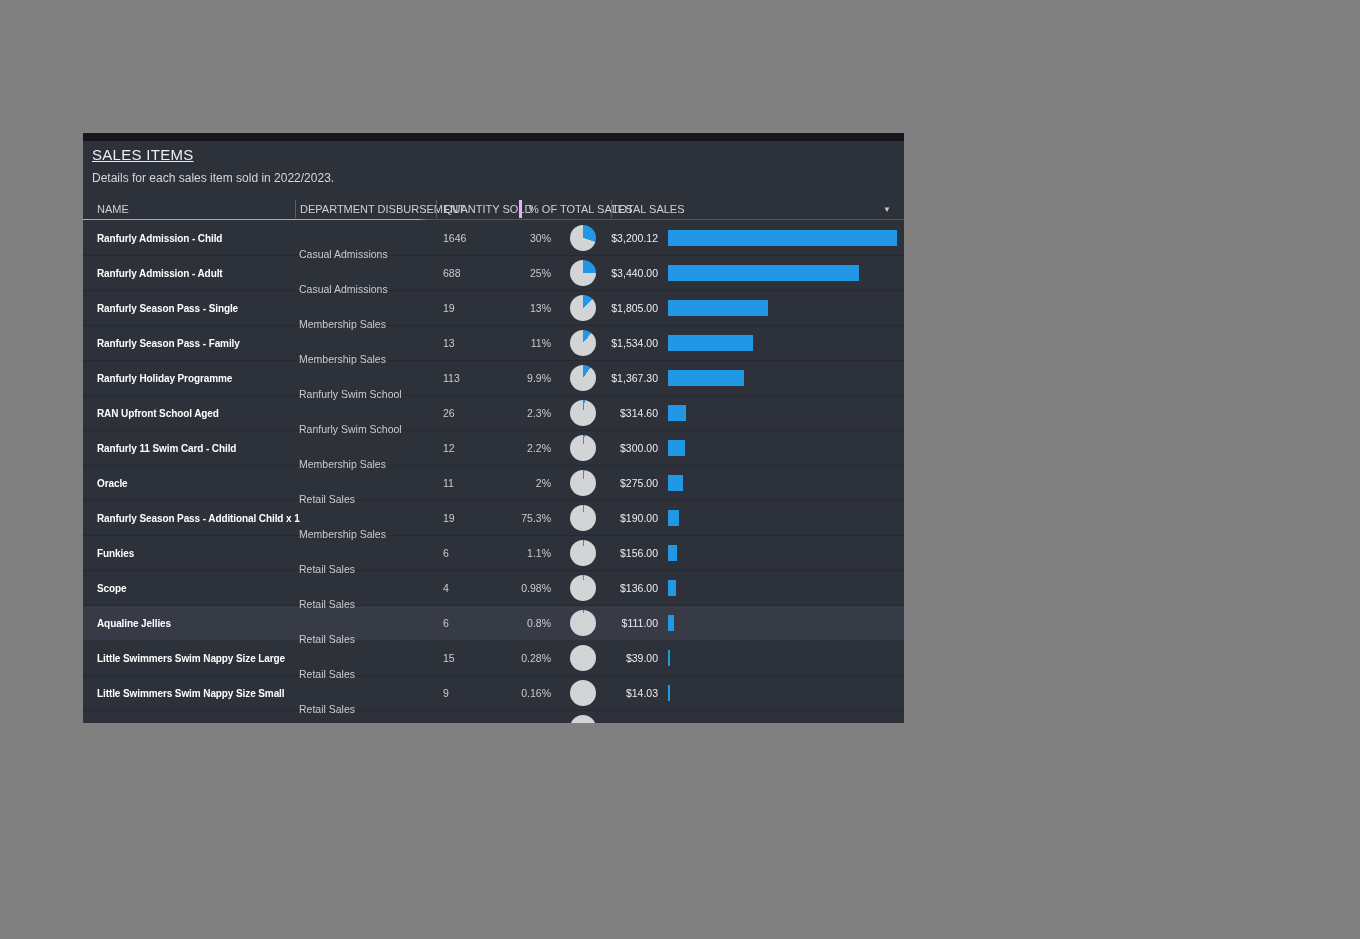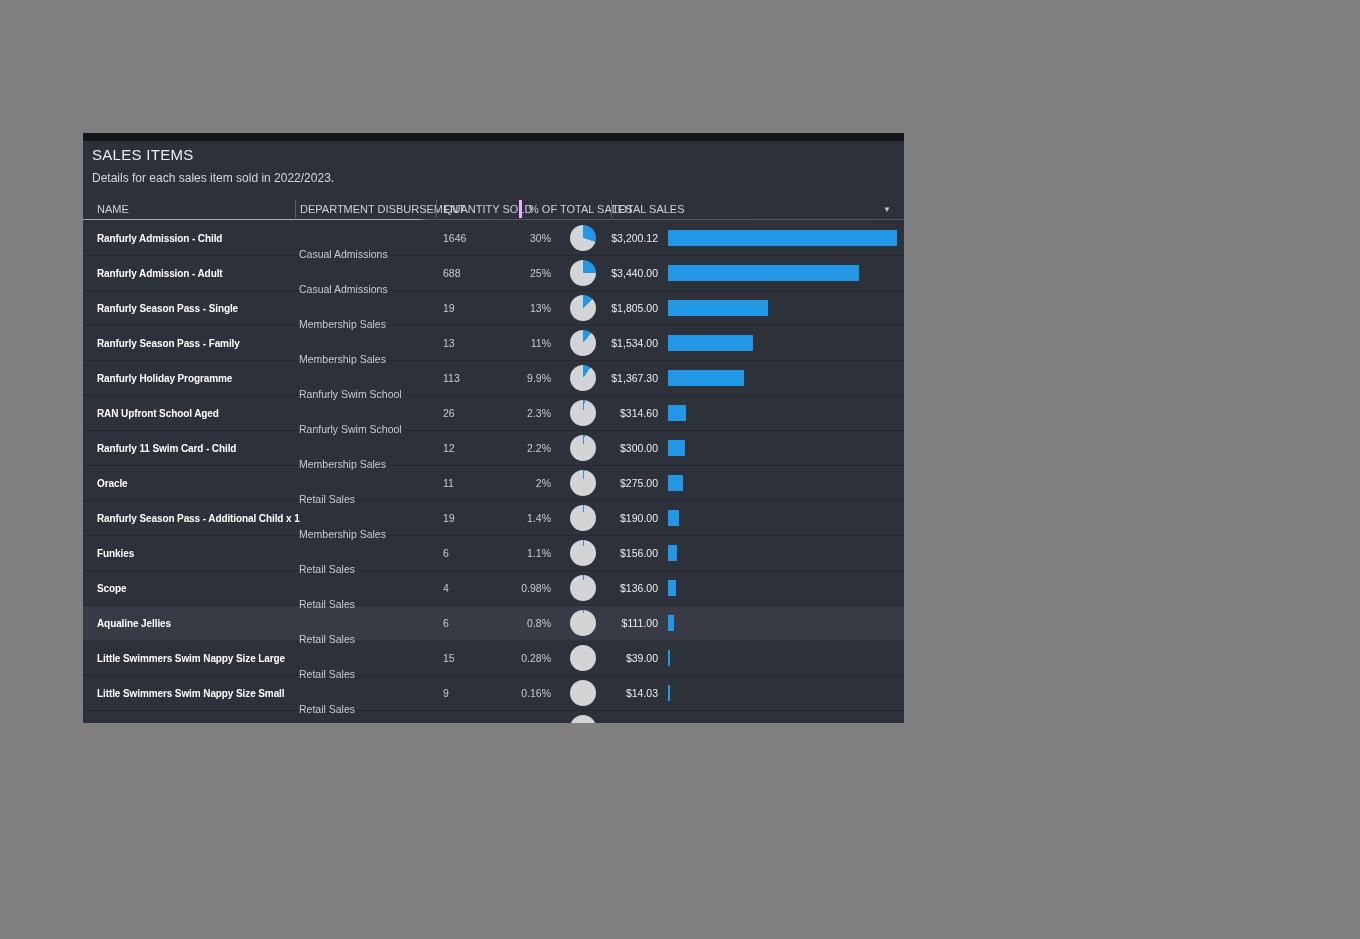--- a/index.html
+++ b/index.html
@@ -8,21 +8,21 @@
     background:var(--page-bg,#808080);
     font-family:"Liberation Sans",sans-serif;
   }
   .panel{
     position:absolute;left:83px;top:133px;width:821px;height:590px;
     background:var(--panel-bg,#2d313a);overflow:hidden;
   }
   .topstrip{position:absolute;top:0;left:0;right:0;height:8px;background:var(--strip,#14161c);}
   .title{
     position:absolute;left:9px;top:12px;font-size:15px;line-height:20px;
-    color:var(--title,#eceff2);letter-spacing:.3px;white-space:nowrap;
+    color:var(--title,#eceff2);letter-spacing:.3px;white-space:nowrap;text-decoration:underline;
   }
   .subtitle{
     position:absolute;left:9px;top:37px;font-size:12px;line-height:16px;
     color:#d5d7da;white-space:nowrap;
   }
   .thead{
     position:absolute;left:0;right:0;top:66px;height:20px;
     display:flex;align-items:center;font-size:11px;color:#ced1d5;
   }
   .hc{display:flex;align-items:center;height:18px;box-sizing:border-box;white-space:nowrap;}
@@ -183,21 +183,21 @@
     </div>
     <div class="c c-money">$275.00</div>
     <div class="c c-bar">
       <div class="bar" style="width: 15.3038px;"></div>
     </div>
   </div>
       <div class="row">
     <div class="c c-name">Ranfurly Season Pass - Additional Child x 1</div>
     <div class="c c-dept">Membership Sales</div>
     <div class="c c-qty">19</div>
-    <div class="c c-pct">1.4%</div>
+    <div class="c c-pct">75.3%</div>
     <div class="c c-pie">
       <div class="pie" style="background: conic-gradient(rgb(33, 151, 230) 0deg, rgb(33, 151, 230) 1.4%, rgb(211, 212, 214) 1.4%, rgb(211, 212, 214) 100%);"></div>
     </div>
     <div class="c c-money">$190.00</div>
     <div class="c c-bar">
       <div class="bar" style="width: 10.5735px;"></div>
     </div>
   </div>
       <div class="row">
     <div class="c c-name">Funkies</div>

